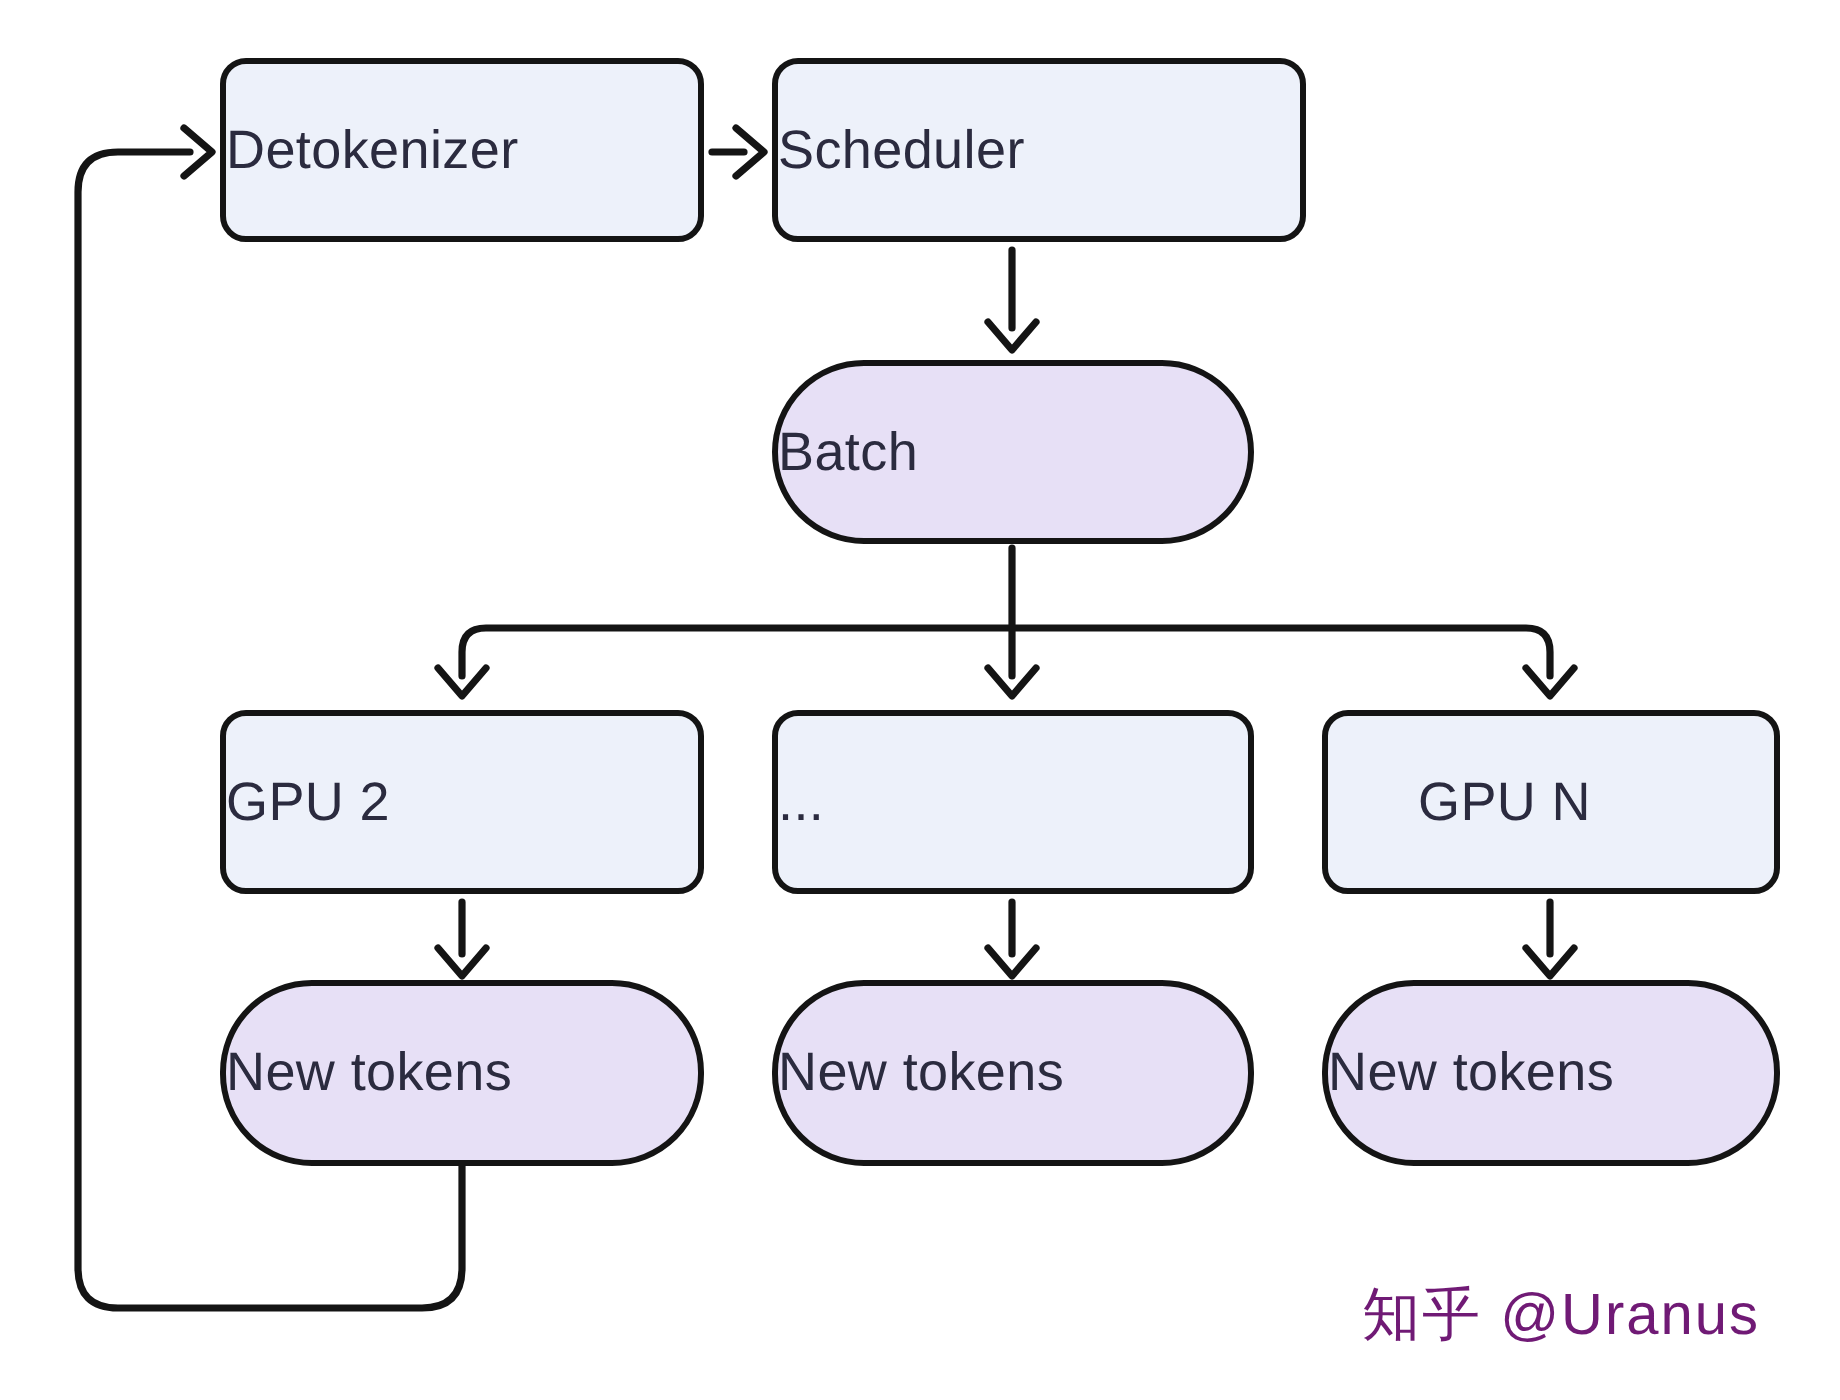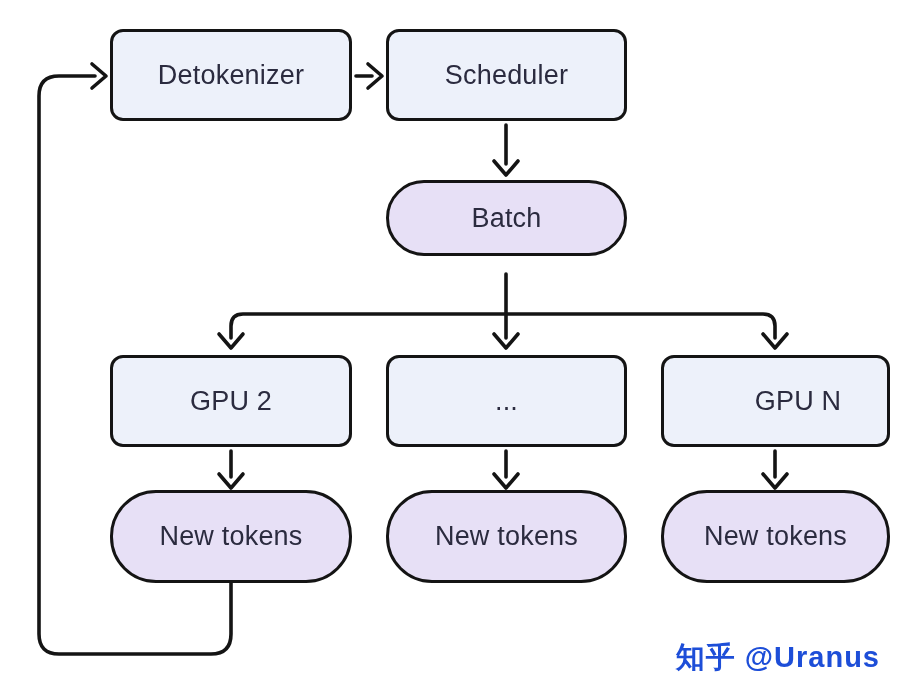--- a/index.html
+++ b/index.html
@@ -28,54 +28,52 @@
     stroke-width: 3.6;
     stroke-linecap: round;
     stroke-linejoin: round;
   }
   .node {
     position: absolute;
     box-sizing: border-box;
     border: 3.5px solid #141414;
     display: flex;
     align-items: center;
-    justify-content: center;
     font-size: 27px;
     color: #2b2b3f;
     letter-spacing: 0.2px;
   }
   .node.rect {
     background: #edf1fa;
     border-radius: 13px;
   }
   .node.pill {
     background: #e7e0f6;
     border-radius: 46px;
   }
   
   .pos-detokenizer { left: 110px; top: 29px;  width: 242px; height: 92px; }
-  .pos-scheduler   { left: 386px; top: 29px;  width: 241px; height: 92px; }
-  .pos-batch       { left: 386px; top: 180px; width: 241px; height: 76px; }
+  .pos-scheduler   { left: 386px; top: 29px;  width: 267px; height: 92px; }
+  .pos-batch       { left: 386px; top: 180px; width: 241px; height: 92px; }
   .pos-gpu0        { left: 110px; top: 355px; width: 242px; height: 92px; }
   .pos-gpu-ellipsis{ left: 386px; top: 355px; width: 241px; height: 92px; }
   .pos-gpun        { left: 661px; top: 355px; width: 229px; height: 92px; padding-left: 45px; }
   .pos-newtokens0  { left: 110px; top: 490px; width: 242px; height: 93px; }
   .pos-newtokens1  { left: 386px; top: 490px; width: 241px; height: 93px; }
   .pos-newtokensn  { left: 661px; top: 490px; width: 229px; height: 93px; }
 
   .watermark {
     position: absolute;
     right: 40px;
     top: 638px;
     font-size: 29px;
-    color: #1d4ed8;
+    color: #701a75;
     text-shadow: 1px 1px 0 #ffffff;
     letter-spacing: 1px;
     user-select: none;
-    font-weight: bold;
   }
 </style>
 </head>
 <body>
 
 <div class="canvas">
 
   <svg class="edges" viewBox="0 0 920 700" xmlns="http://www.w3.org/2000/svg">
 
     <path d="M 231 583 L 231 634 Q 231 654 211 654 L 59 654 Q 39 654 39 634 L 39 96 Q 39 76 59 76 L 95 76"></path>

